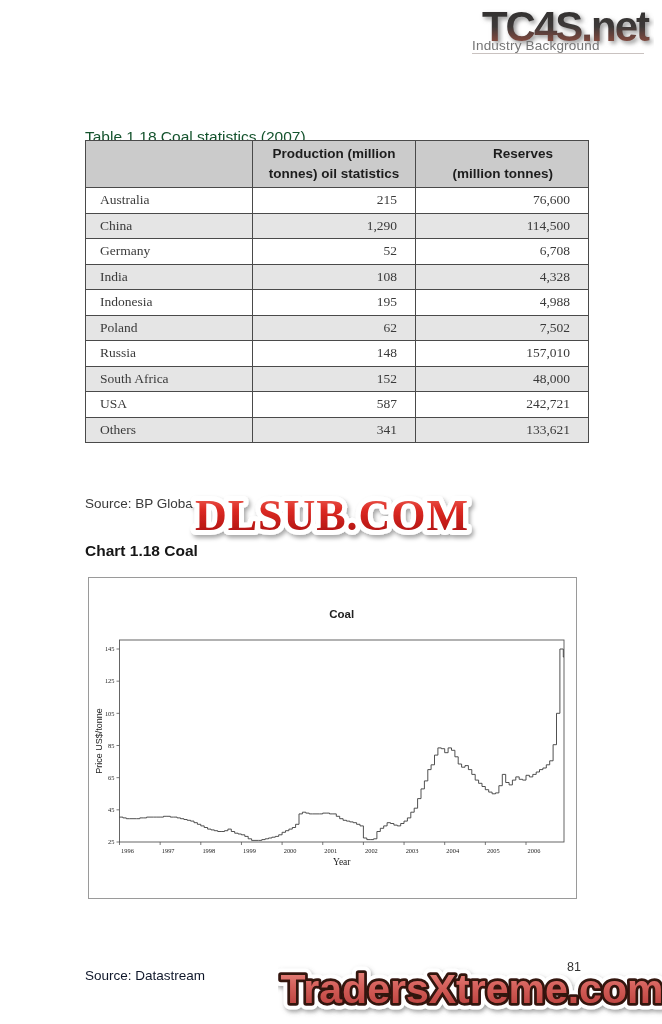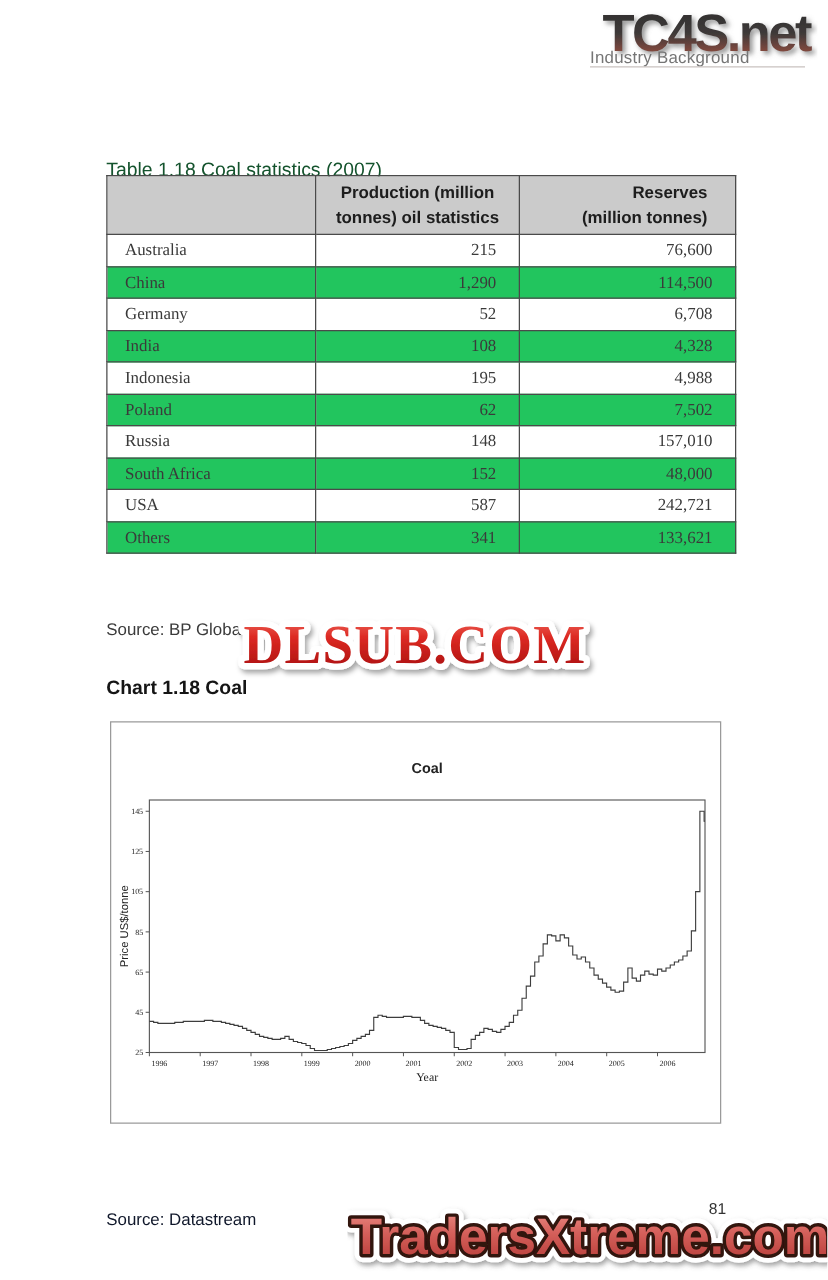--- a/index.html
+++ b/index.html
@@ -13,25 +13,25 @@
   #header-rule{position:absolute;top:53px;left:472px;width:172px;height:1px;background:#c9c2c0;}
 
   
   #table-heading{position:absolute;left:85px;top:100px;font-size:15.5px;font-weight:normal;color:#14532d;margin-top:28px;}
   #coal-table{position:absolute;left:85px;top:140px;width:503px;border-collapse:collapse;
               font-size:13.5px;color:#3a3a3a;table-layout:fixed;}
   #coal-table td,#coal-table th{border:1px solid #4a4a4a;padding:0;}
   #coal-table col.c1{width:167px;} #coal-table col.c2{width:163px;} #coal-table col.c3{width:173px;}
   #coal-table thead th{background:#cbcbcb;font-weight:bold;color:#1d1d1d;height:46px;font-size:13.5px;line-height:1.45;}
   #coal-table thead th.h2{text-align:center;}
-  #coal-table thead th.h3{text-align:right;padding-right:22px;}
+  #coal-table thead th.h3{text-align:right;padding-right:35px;}
   #coal-table tbody td{height:24.5px;font-family:Liberation Serif, serif;}
   #coal-table td.country{text-align:left;padding-left:14px;}
   #coal-table td.num{text-align:right;padding-right:18px;}
-  #coal-table tr.alt td{background:#22c55e;}
+  #coal-table tr.alt td{background:#e5e5e5;}
   #coal-table tr.total-row td{border-top:3px solid #111;}
   #coal-table{border:1.5px solid #222;}
 
   #source-bp{position:absolute;left:85px;top:496px;font-size:13.5px;color:#3a3a3a;}
 
   
   #dlsub-wrap{position:absolute;left:172px;top:482px;width:320px;height:66px;}
   #tx-wrap{position:absolute;left:278px;top:956px;width:388px;height:68px;}
 
   

